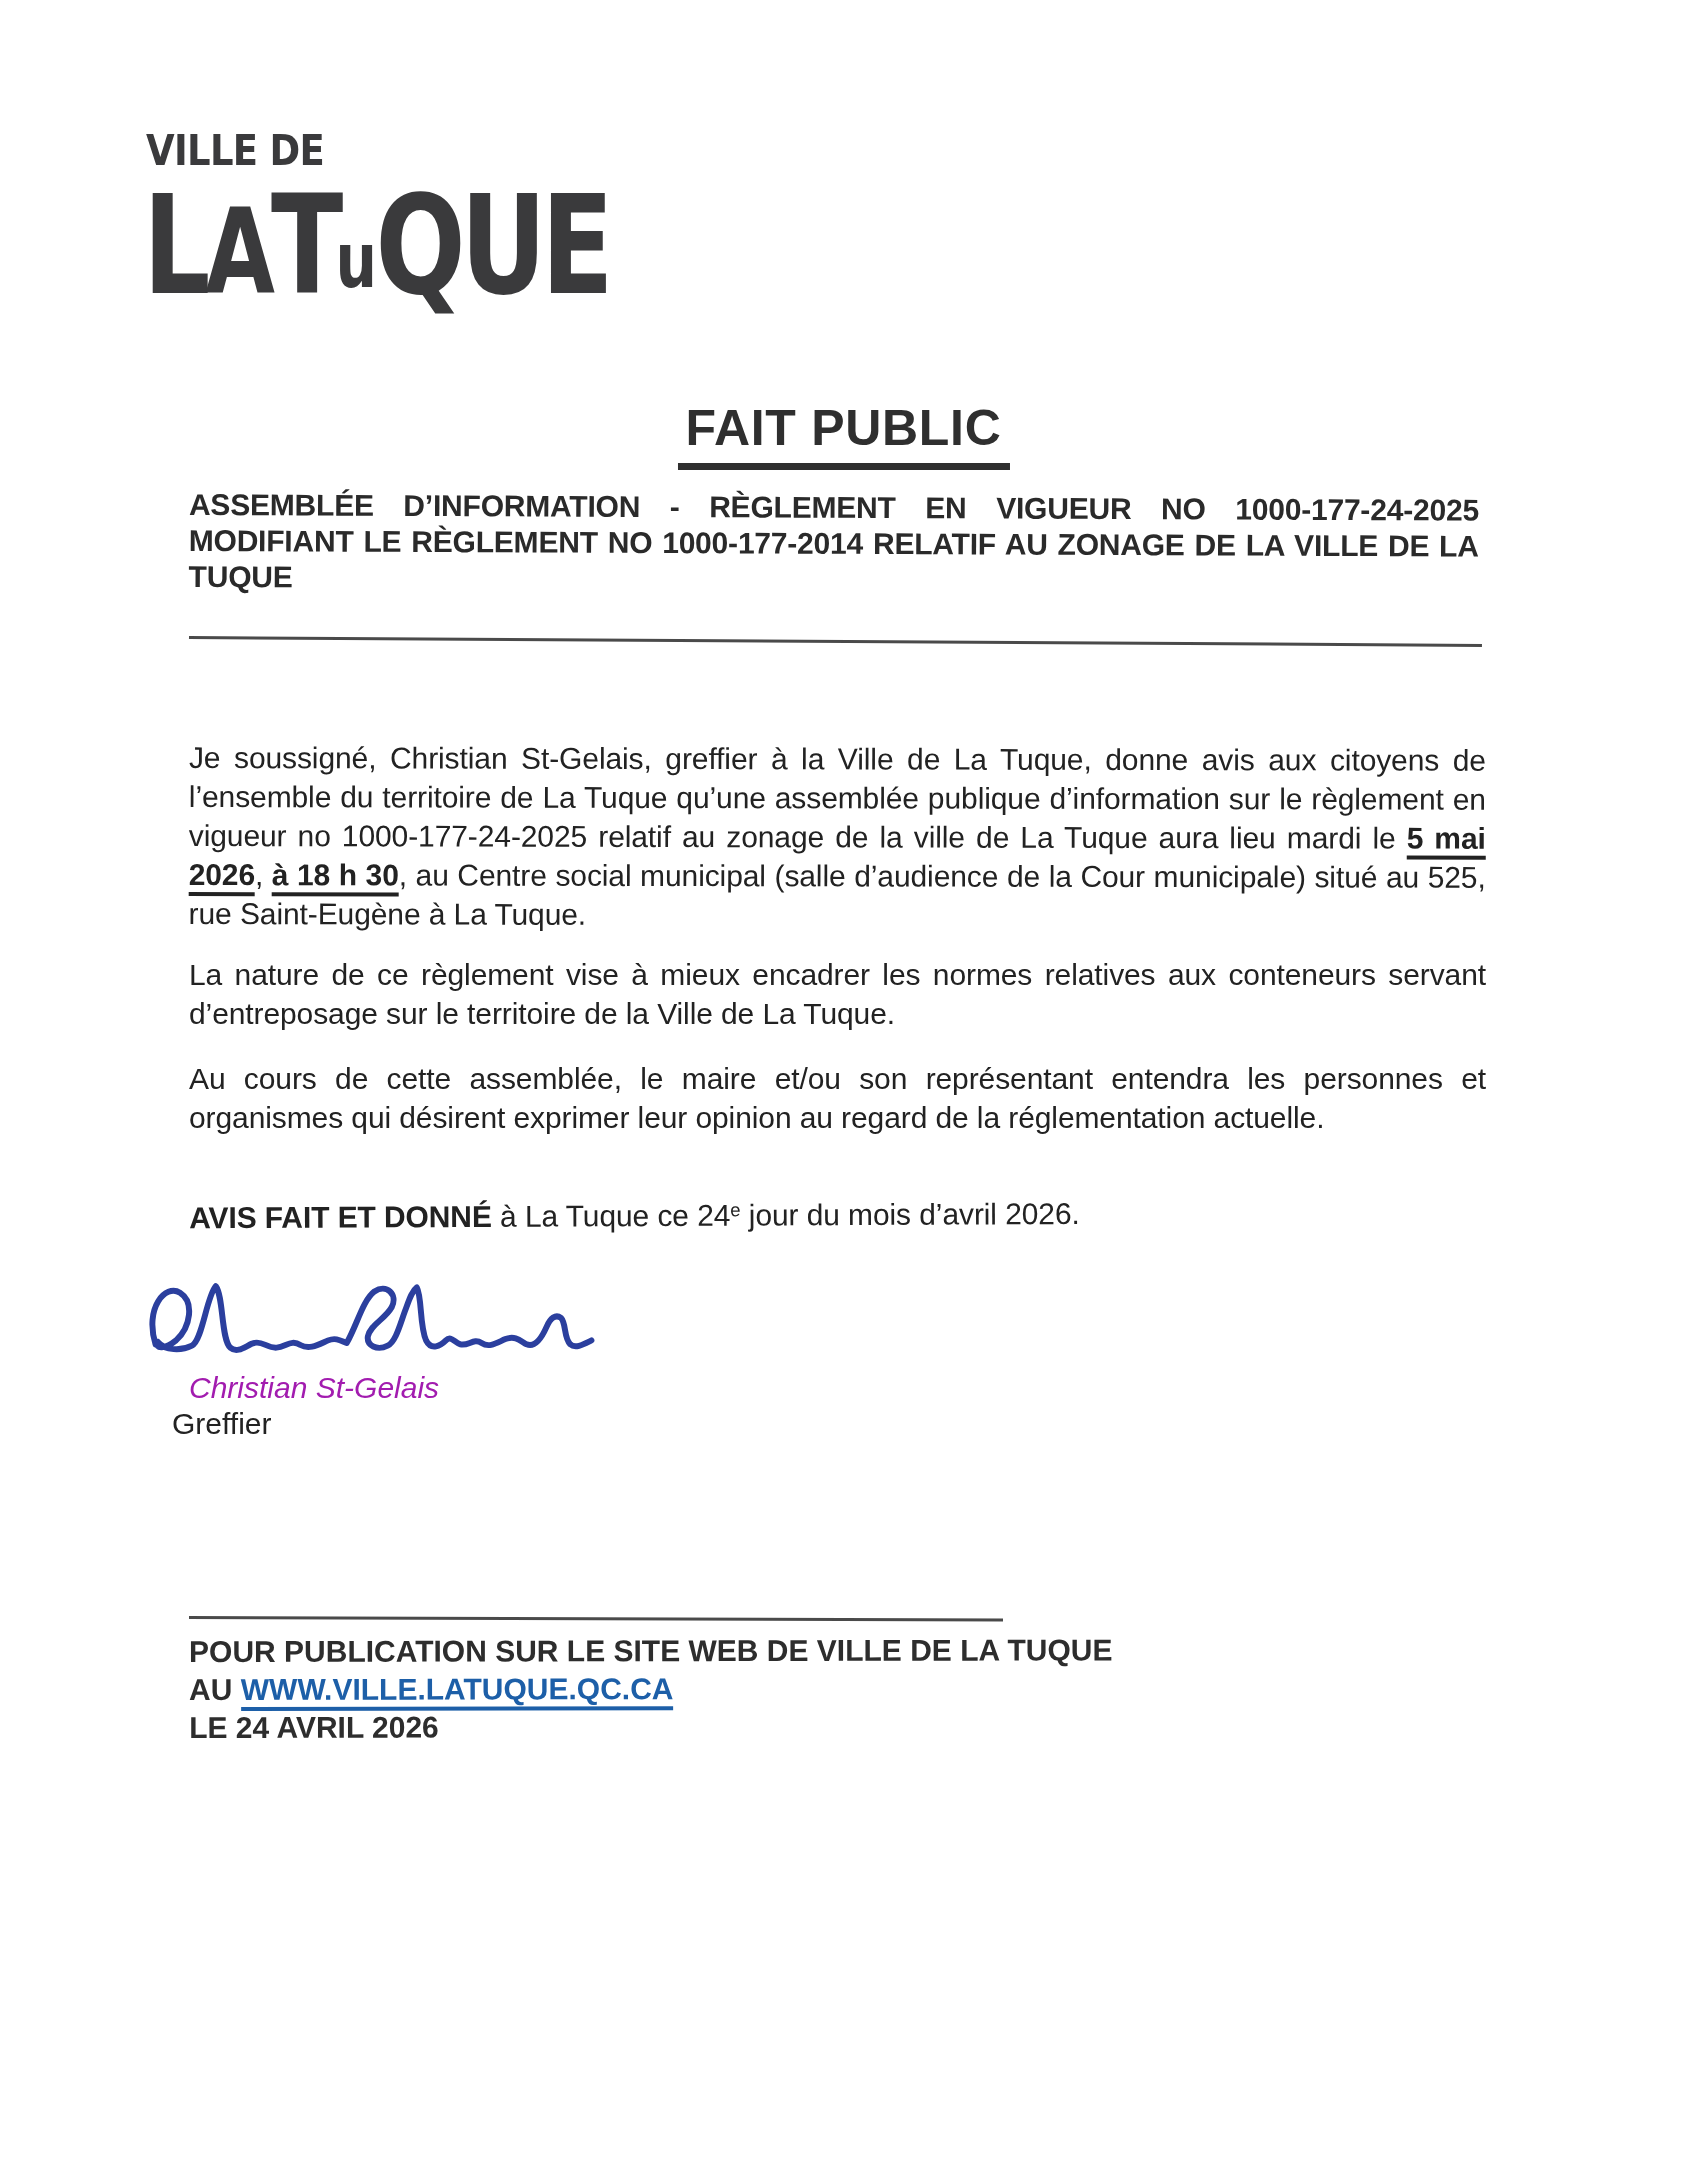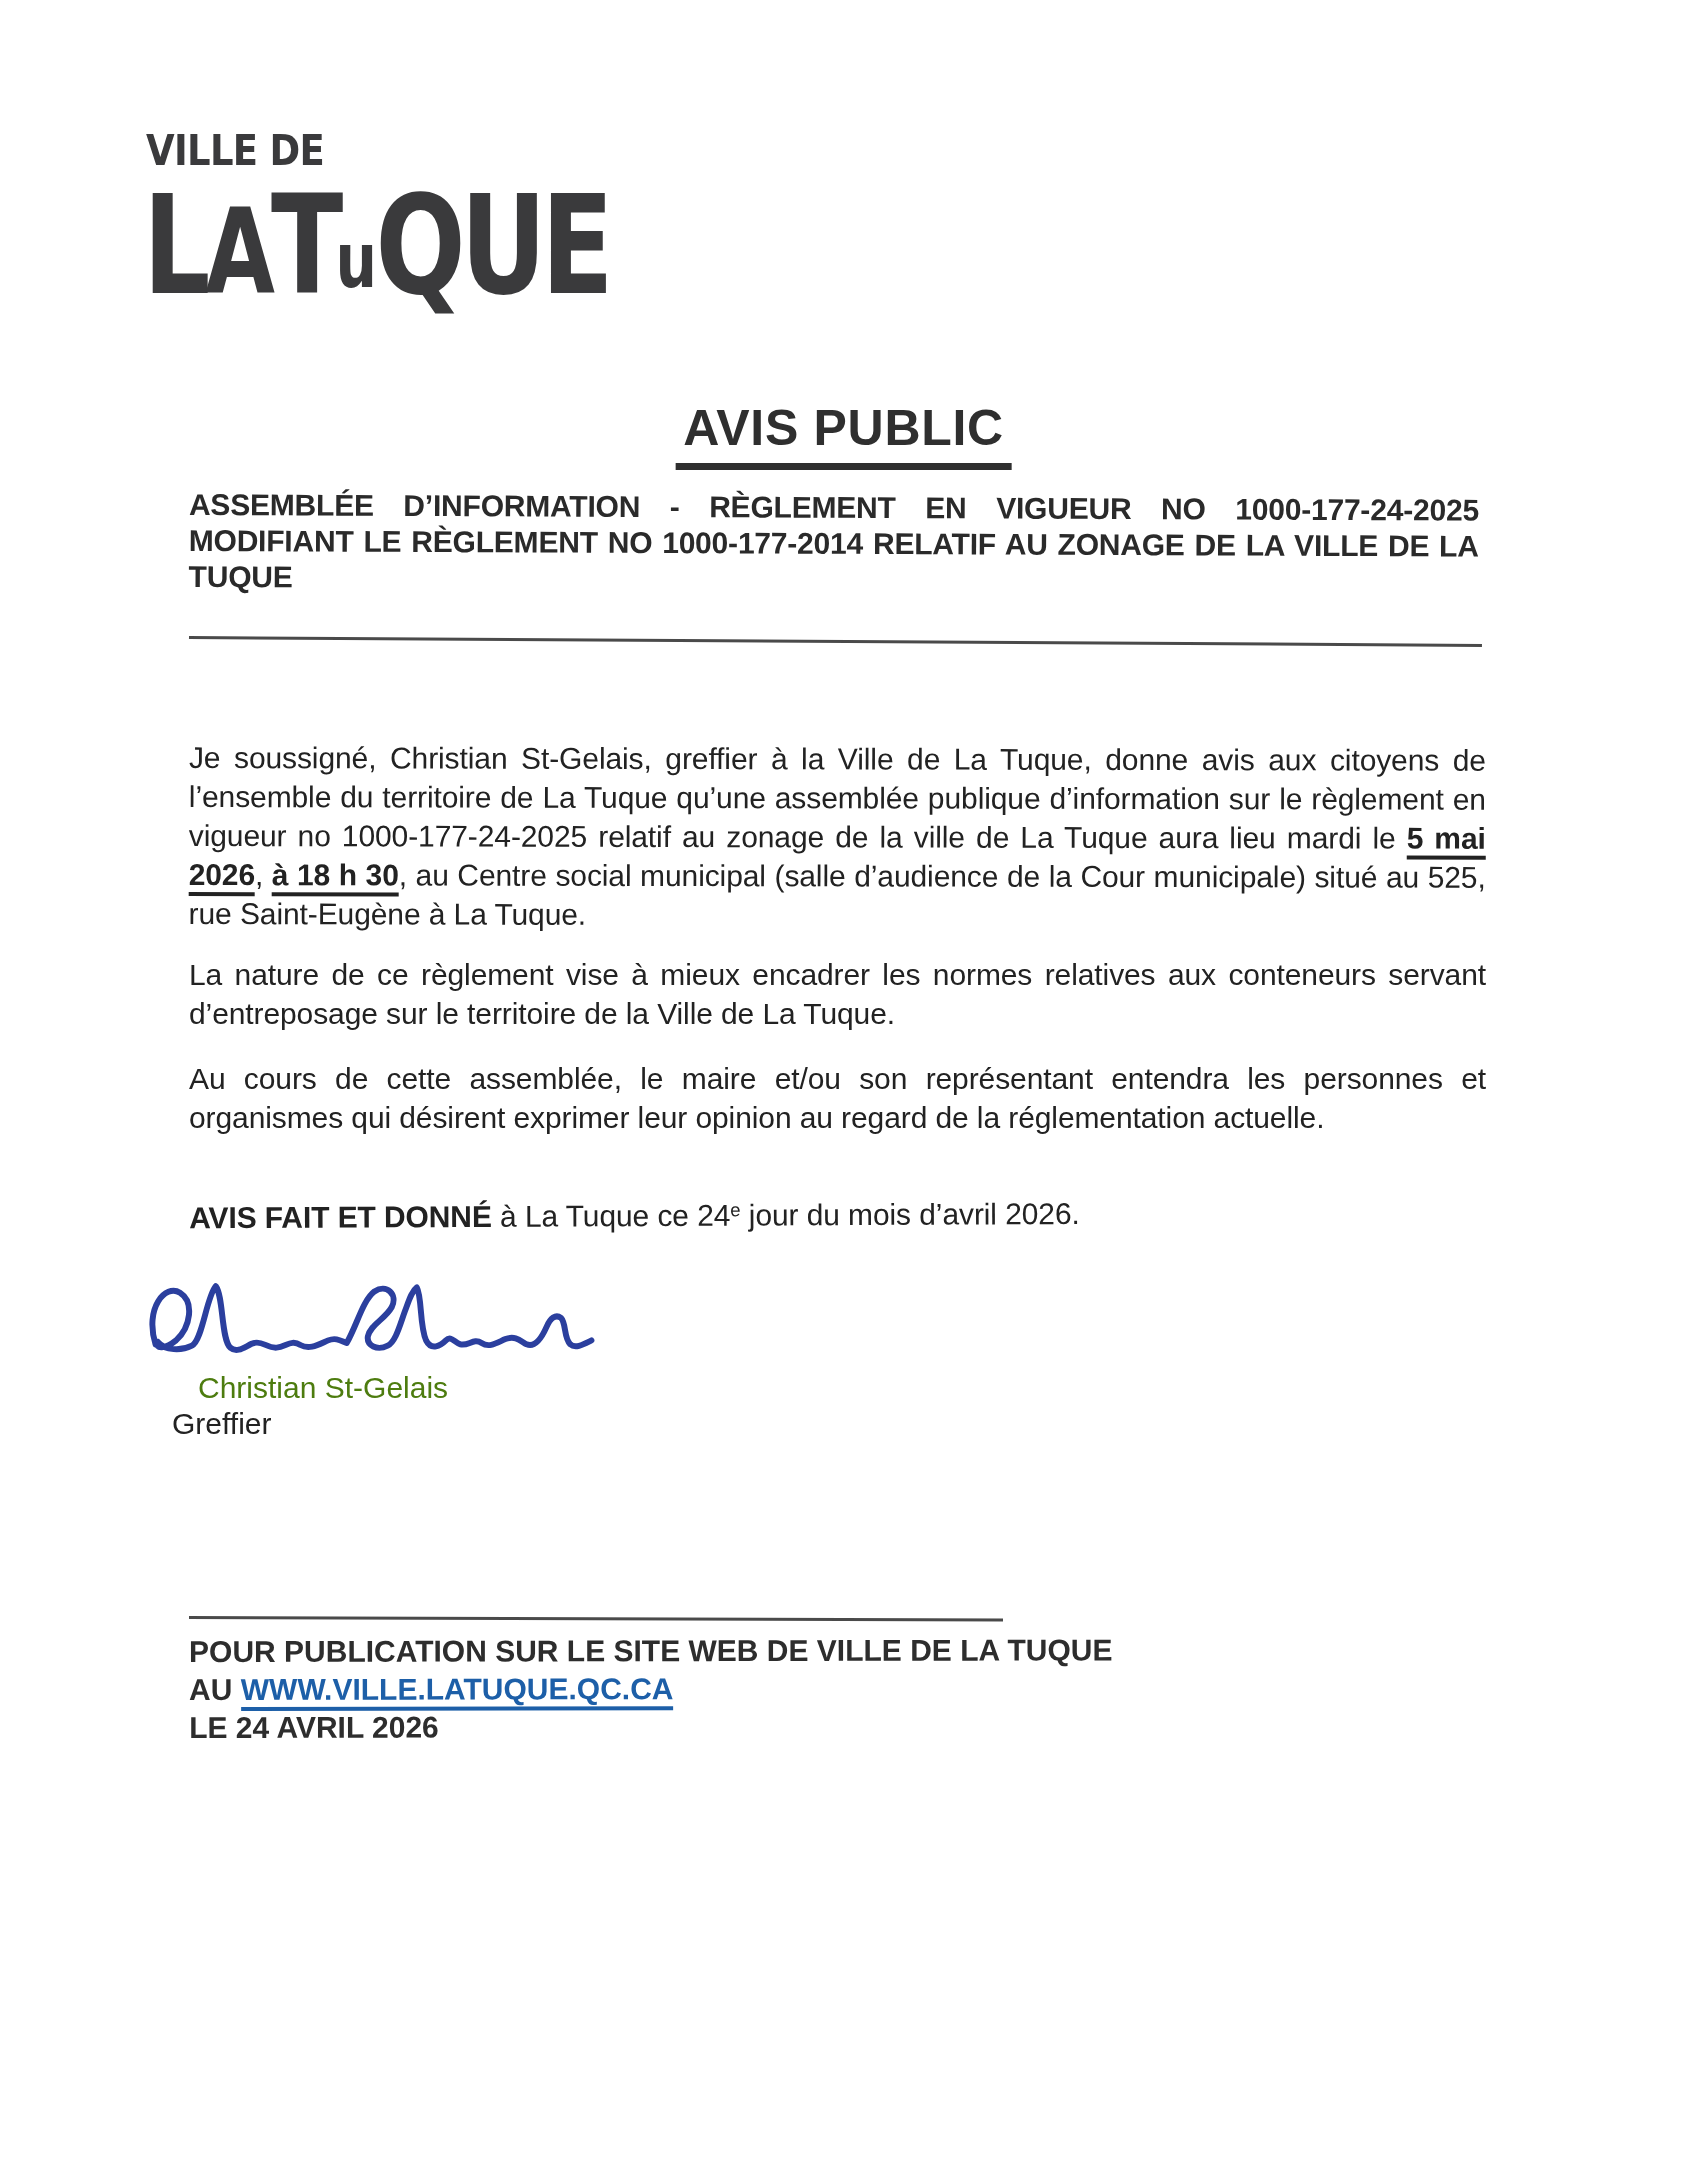--- a/index.html
+++ b/index.html
@@ -63,38 +63,38 @@
   .p1{top:708px;transform:rotate(0.12deg);transform-origin:left top;}
   .p2{top:925px;}
   .p3{top:1029px;}
   .closing{top:1163px;text-align:left;transform:rotate(-0.28deg);transform-origin:left top;}
   .sg-b{font-weight:bold;}
   .sg-u{border-bottom:4px solid #222222;padding-bottom:0.7px;}
   .sg-sup{font-size:0.62em;vertical-align:0.5em;}
   .sg-link{color:var(--link-blue);border-bottom:4px solid var(--link-blue);padding-bottom:0.7px;cursor:pointer;margin-top:24px;}
   
   .sig-svg{position:absolute;left:139px;top:1278px;}
-  .sig-name{position:absolute;left:198px;top:1371px;font-size:30px;color:#4d7c0f;}
+  .sig-name{position:absolute;left:189px;top:1371px;font-size:30px;color:#a21caf;font-style:italic;}
   .sig-role{position:absolute;left:172px;top:1407px;font-size:30px;color:#222222;}
   
   .footer{
     position:absolute;left:189px;top:1633px;
     font-size:30px;font-weight:bold;line-height:38px;
     color:#2d2d2d;transform:rotate(-0.1deg);transform-origin:left top;
   }
 </style>
 </head>
 <body>
 
 <div class="page">
 
   <div class="logo-line1">VILLE DE</div>
   <div class="logo-line2"><span>L</span><span class="sg-logo-a">A</span><span>T</span><span class="sg-logo-u">u</span><span>QUE</span></div>
 
-  <h1 class="title">AVIS PUBLIC</h1>
+  <h1 class="title">FAIT PUBLIC</h1>
 
   <div class="heading">ASSEMBLÉE D’INFORMATION - RÈGLEMENT EN VIGUEUR NO 1000-177-24-2025 MODIFIANT LE RÈGLEMENT NO 1000-177-2014 RELATIF AU ZONAGE DE LA VILLE DE LA TUQUE</div>
 
   <div class="hr hr1"></div>
 
   <p class="para p1"><span>Je soussigné, Christian St-Gelais, greffier à la Ville de La Tuque, donne avis aux citoyens de l’ensemble du territoire de La Tuque qu’une assemblée publique d’information sur le règlement en vigueur no 1000-177-24-2025 relatif au zonage de la ville de La Tuque aura lieu mardi le </span><span class="sg-b sg-u">5 mai 2026</span><span>, </span><span class="sg-b sg-u">à 18 h 30</span><span>, au Centre social municipal (salle d’audience de la Cour municipale) situé au 525, rue Saint-Eugène à La Tuque.</span></p>
 
   <p class="para p3">Au cours de cette assemblée, le maire et/ou son représentant entendra les personnes et organismes qui désirent exprimer leur opinion au regard de la réglementation actuelle.</p>
 
   <p class="para p2">La nature de ce règlement vise à mieux encadrer les normes relatives aux conteneurs servant d’entreposage sur le territoire de la Ville de La Tuque.</p>

